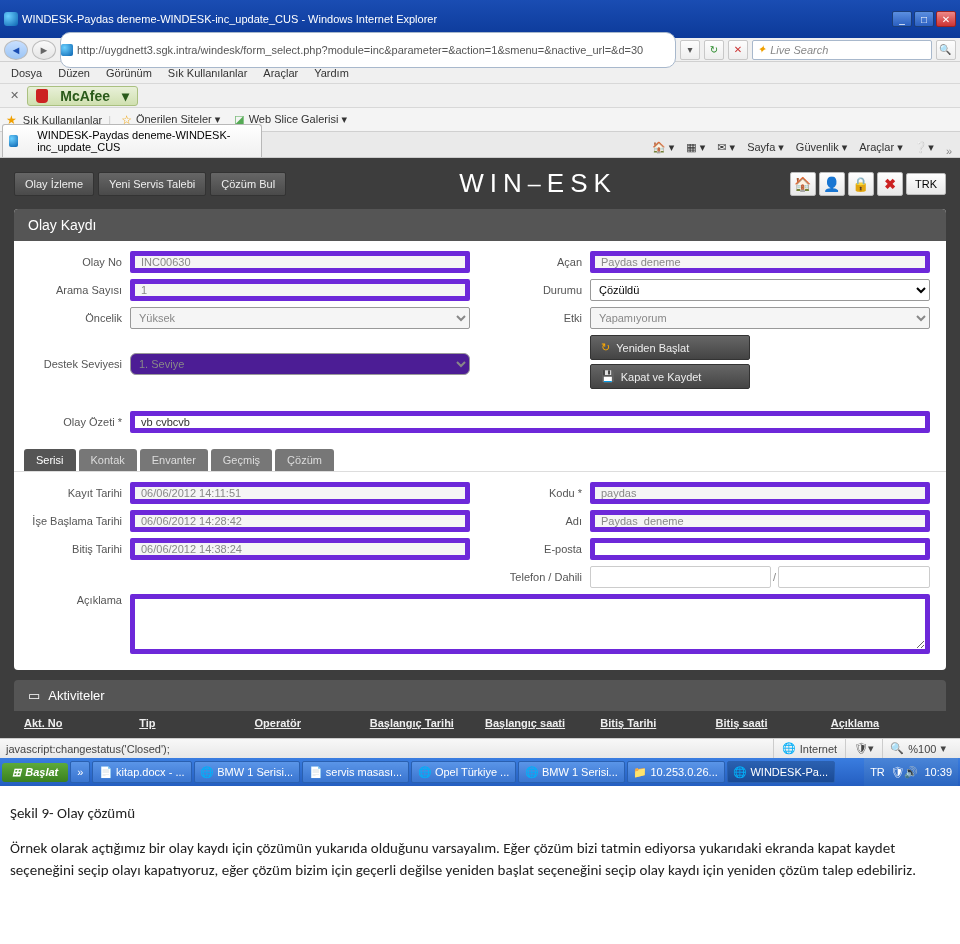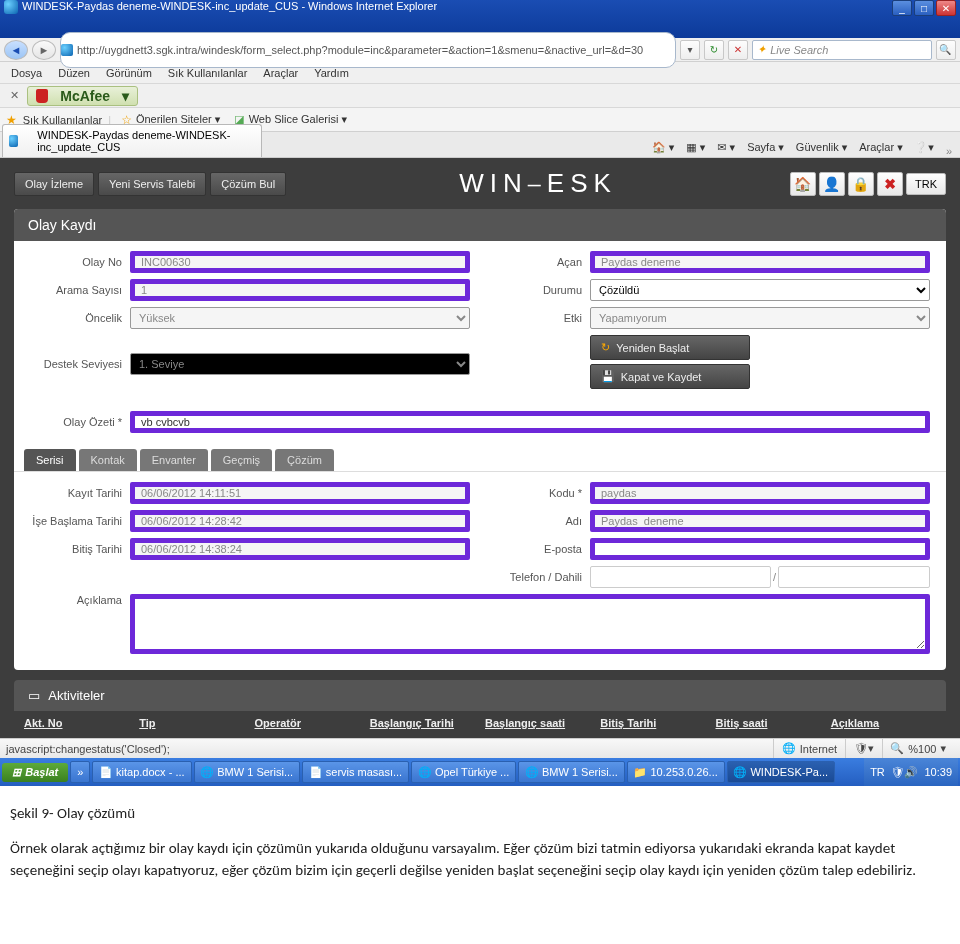--- a/index.html
+++ b/index.html
@@ -1,19 +1,19 @@
 <!DOCTYPE html>
 <html><head>
 <meta charset="utf-8">
 <style>
   * { box-sizing: border-box; margin: 0; padding: 0; }
   body { font-family: Tahoma, Arial, sans-serif; font-size: 11px; background: #fff; width: 960px; }
 
   
-  .titlebar { background: linear-gradient(#1a4db3, #0c3a99); height: 38px; display: flex; align-items: flex-start; color: #fff; padding: 0 4px; }
+  .titlebar { background: linear-gradient(#1a4db3, #0c3a99); height: 38px; display: flex; align-items: center; color: #fff; padding: 0 4px; }
   .titlebar .ie-icon { width: 14px; height: 14px; margin-right: 4px; background: radial-gradient(circle at 30% 30%, #6bd0ff, #0a63b0); border-radius: 3px; }
   .winbtns { margin-left: auto; display: flex; gap: 2px; }
   .winbtn { width: 20px; height: 16px; background: linear-gradient(#5b8fe0,#2a5fc0); border: 1px solid #1b3e7a; border-radius: 2px; display:flex;align-items:center;justify-content:center;color:#fff;font-size:10px;}
   .winbtn.close { background: linear-gradient(#e88,#c33); border-color:#922;}
 
   
   .ierow { background: #f0f0f0; border-bottom: 1px solid #d0d0d0; display:flex; align-items:center; padding: 2px 4px; height: 24px; gap:4px;}
   .navbtn { width:24px;height:20px;border:1px solid #bcbcbc;border-radius:50%;background:linear-gradient(#fafafa,#e5e5e5);display:flex;align-items:center;justify-content:center;color:#666;font-size:11px;}
   .navbtn.back{ background:linear-gradient(#c8e0ff,#9cc5f5);color:#1a4db3;}
   .urlfield{flex:1;border:1px solid #a8b8cc;background:#fff;height:36px;display:flex;align-items:center;padding:0 0;font-size:11px;color:#555;border-radius:10px;}
@@ -208,21 +208,21 @@
             <select class="fselect" style="background:#f5f5f5;color:#888;"><option>Yüksek</option></select>
           </div>
         <div class="formcol">
             <span class="flabel">Etki</span>
             <select class="fselect" style="background:#f5f5f5;color:#888;"><option>Yapamıyorum</option></select>
           </div>
       </div>
       <div class="formrow">
         <div class="formcol">
             <span class="flabel">Destek Seviyesi</span>
-            <select class="fselect" style="background:#000000;color:#888;"><option>1. Seviye</option></select>
+            <select class="fselect" style="background:#4c1d95;color:#888;border-radius:6px;"><option>1. Seviye</option></select>
           </div>
         <div class="formcol">
             <span class="flabel"></span>
           <div style="flex:1;">
             <div class="actbtn">
                 <span style="color:#fa0;">↻</span>
                 <span>Yeniden Başlat</span>
               </div>
             <div class="actbtn">
                 <span>💾</span>

